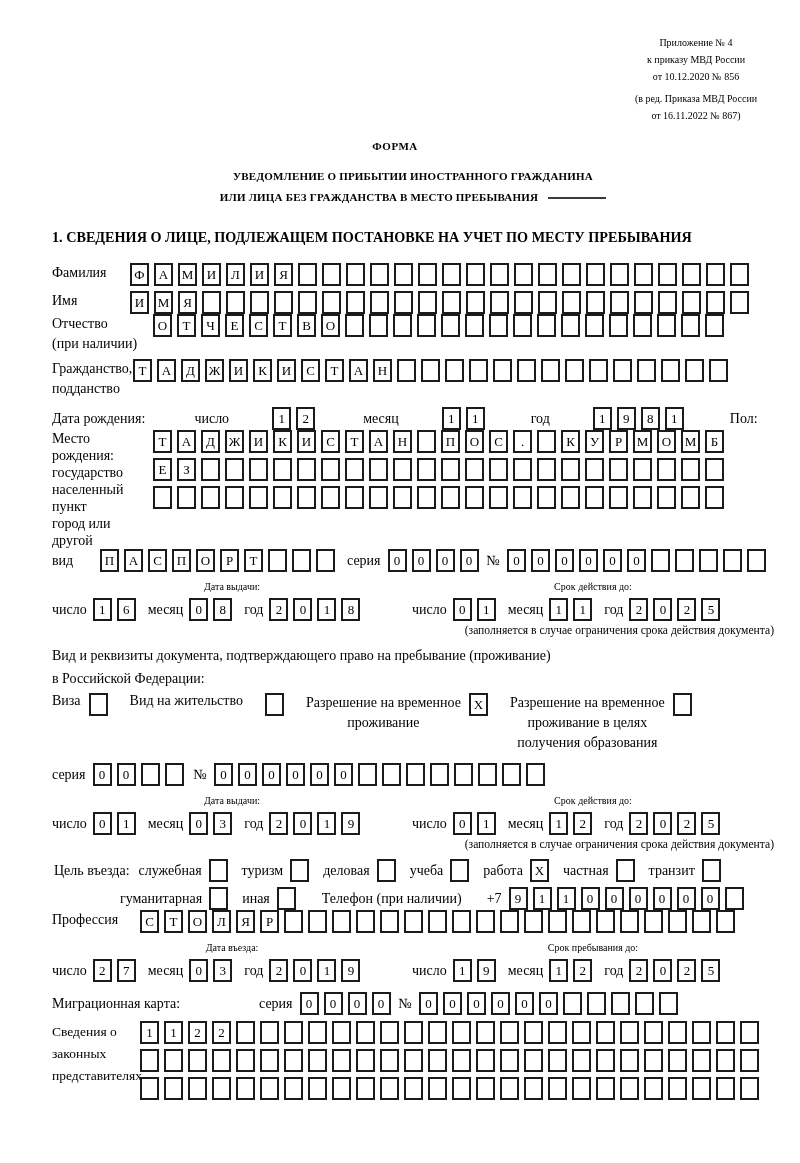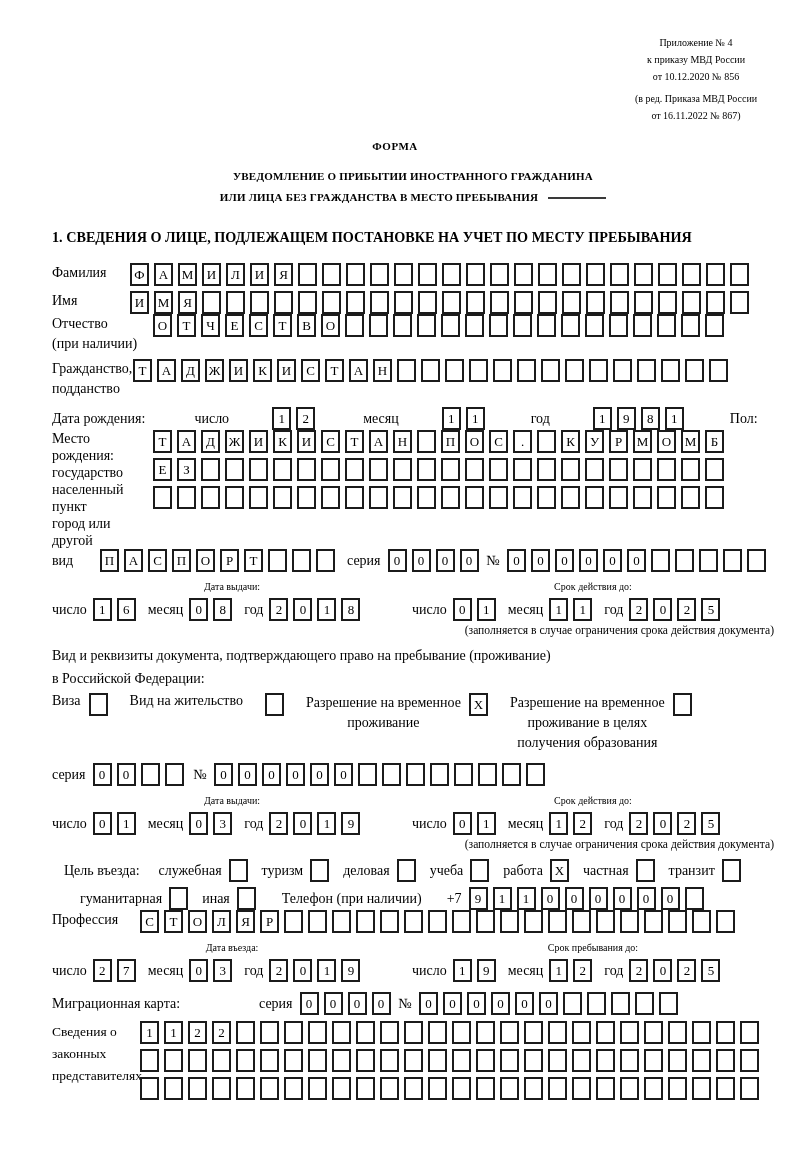--- a/index.html
+++ b/index.html
@@ -43,21 +43,21 @@
 
   .intro { font-size:14px; line-height:23px; margin-top:7px; }
 
   .visa-row { display:flex; align-items:flex-start; font-size:14px; margin-top:3px; }
   .visa-row .opt-label { margin-right:8px; white-space:nowrap; }
   .opt-center { text-align:center; line-height:20px; margin-right:8px; }
   .sp14{margin-left:14px;} .sp22{margin-left:22px;}
 
   .purpose-row { display:flex; align-items:center; font-size:14px; margin-top:8px; flex-wrap:nowrap; }
   .purpose-row .plbl { margin:0 7px 0 14px; white-space:nowrap; }
-  .purpose-row .plbl.first { margin-left:12px; }
+  .purpose-row .plbl.first { margin-left:2px; }
 
   .reps { display:flex; align-items:flex-start; margin-top:6px; }
   .reps-label { width:88px; font-size:13.5px; line-height:22px; flex:0 0 auto; }
   .reps-right { display:flex; flex-direction:column; gap:5px; }
 </style>
 </head>
 <body>
 
 <div class="page">
 
@@ -546,21 +546,21 @@
     <span class="cells">
         <span class="cell"></span>
       </span>
     <span class="plbl">транзит</span>
     <span class="cells">
         <span class="cell"></span>
       </span>
   </div>
 
   <div class="purpose-row" style="margin-top:5px;">
-    <span class="plbl first" style="margin-left:28px;">гуманитарная</span>
+    <span class="plbl first" style="margin-left:68px;">гуманитарная</span>
     <span class="cells">
         <span class="cell"></span>
       </span>
     <span class="plbl">иная</span>
     <span class="cells">
         <span class="cell"></span>
       </span>
     <span class="plbl" style="margin-left:26px;">Телефон (при наличии)</span>
     <span class="plbl" style="margin-left:18px;">+7</span>
     <span class="cells">

